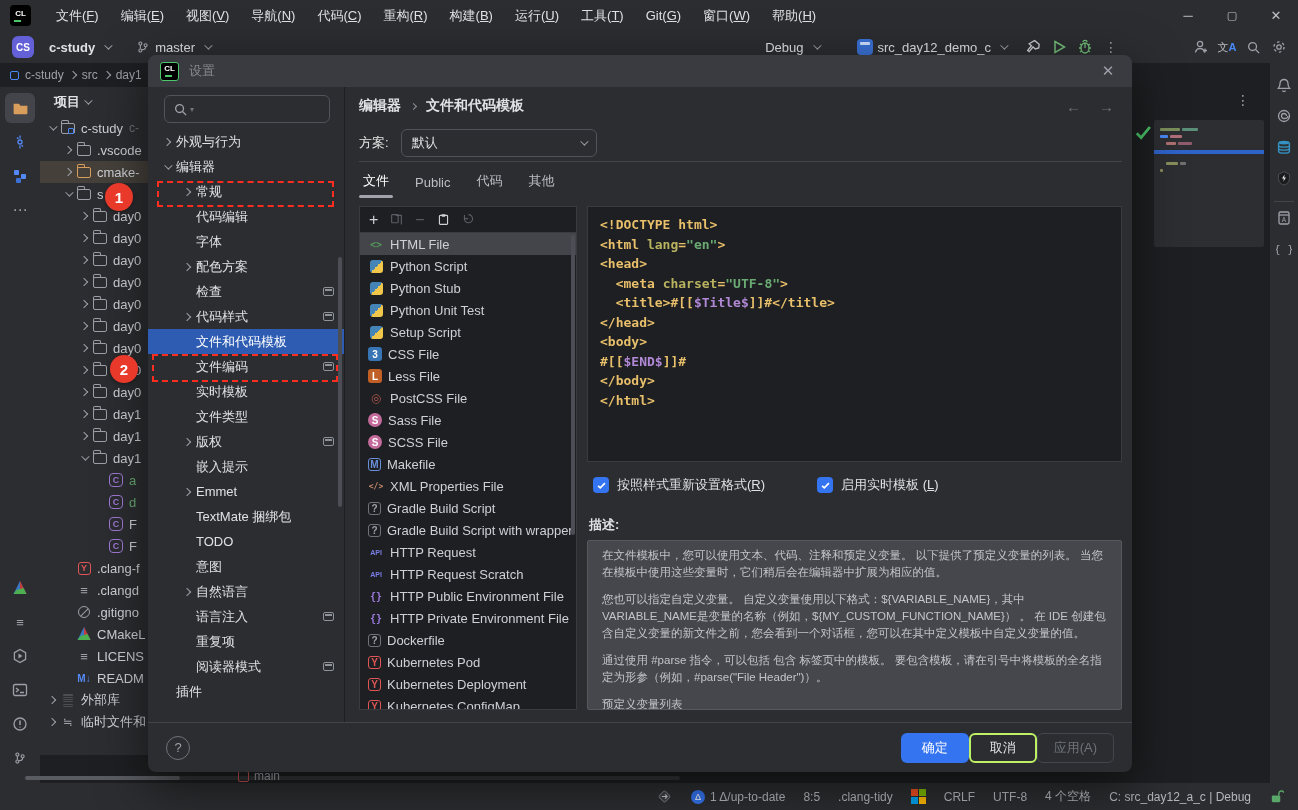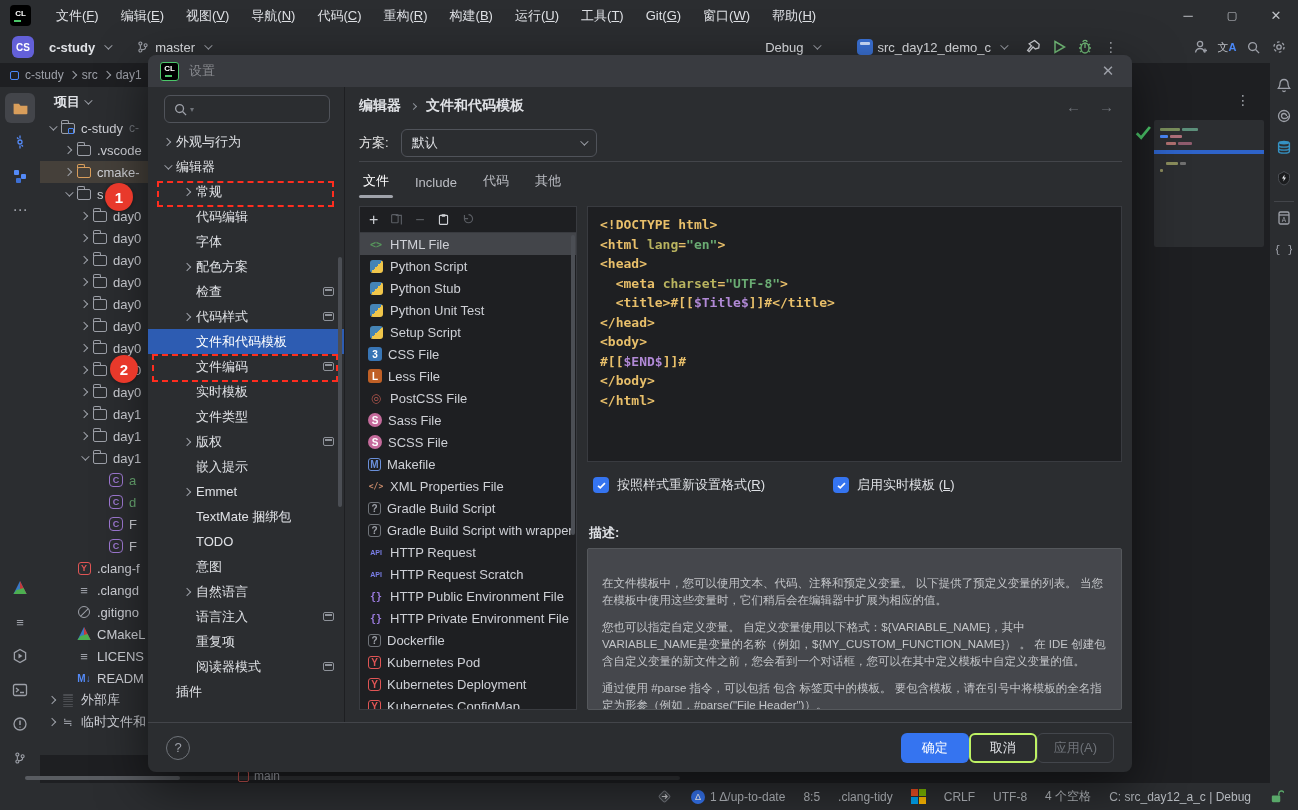--- a/index.html
+++ b/index.html
@@ -130,25 +130,25 @@
   .tpl-row { height:22px; display:flex; align-items:center; gap:6px; padding-left:8px; font-size:13px; color:#ced0d6; white-space:nowrap; }
   .tpl-row.selected { background:#43454a; }
   .tpl-ico { width:16px; height:16px; flex:none; display:flex; align-items:center; justify-content:center;
     font-size:10px; font-weight:700; border-radius:3px; }
   #tpl-scroll { position:absolute; right:1px; top:28px; width:4px; height:300px; background:#4b4e54; border-radius:2px; }
 
   #right-pane { flex:1; display:flex; flex-direction:column; min-width:0; }
   #code-pane { height:256px; flex:none; background:#1e1f22; border:1px solid #393b40; padding:8px 12px;
     font-family:"DejaVu Sans Mono","Liberation Mono",monospace; font-size:13px; line-height:19.5px; font-weight:700; overflow:hidden; }
   .c-tag { color:#e8bf6a; } .c-attr { color:#b9b35f; } .c-str { color:#6aab73; } .c-var { color:#b189d6; }
-  #cb-row { display:flex; gap:68px; margin:14px 0 16px 6px; flex:none; align-items:center; font-size:13px; color:#dfe1e5;text-align:right; }
+  #cb-row { display:flex; gap:52px; margin:14px 0 8px 6px; flex:none; align-items:center; font-size:13px; color:#dfe1e5;text-align:right; }
   .cb { display:flex; align-items:center; gap:8px; }
   .cb-box { width:16px; height:16px; border-radius:4px; background:#3574f0; display:flex; align-items:center; justify-content:center; }
   #desc-label { margin:14px 0 6px 2px; font-size:13px; color:#dfe1e5; font-weight:700; flex:none; }
-  #desc-box { flex:1; background:#45474c; border:1px solid #55585c; border-radius:2px; padding:26px 14px;
+  #desc-box { flex:1; background:#45474c; border:1px solid #55585c; border-radius:2px; padding:6px 14px;
     font-size:11.5px; line-height:17px; color:#c3c5c8; overflow:hidden; }
   #desc-box p { margin-bottom:10px; }
 
   #dlg-footer { height:50px; flex:none; border-top:1px solid #43454a; display:flex; align-items:center; padding:0 18px; gap:12px; }
   #help-btn { width:24px; height:24px; border:1px solid #6f7379; border-radius:50%; color:#9da0a8;
     display:flex; align-items:center; justify-content:center; font-size:13px; }
   #dlg-footer .btns { margin-left:auto; display:flex; }
   .btn { min-width:68px; height:30px; border-radius:6px; display:flex; align-items:center; justify-content:center;
     font-size:13px; padding:0 16px; }
   .btn.primary { background:#3574f0; color:#fff; }
@@ -860,21 +860,21 @@
       <div id="scheme-row">
         <span style="color:#e5e5e5;">方案:</span>
         <div id="scheme-select">
           <span>默认</span>
             <span class="chev"></span>
         </div>
       </div>
       <div class="hdiv"></div>
       <div id="tabs-row">
           <div class="tab active">文件</div>
-          <div class="tab">Include</div>
+          <div class="tab">Public</div>
           <div class="tab">代码</div>
           <div class="tab">其他</div>
         </div>
       <div id="panes">
         <div id="tpl-pane">
           <div id="tpl-toolbar">
             <span style="font-size:16px;">+</span>
             <span class="dim svg-slot">
                 <svg width="13" height="13" viewBox="0 0 16 16" fill="none" xmlns="http://www.w3.org/2000/svg">
                   <rect x="2" y="2" width="8" height="10" rx="1" stroke="currentColor" stroke-width="1.4"></rect>

